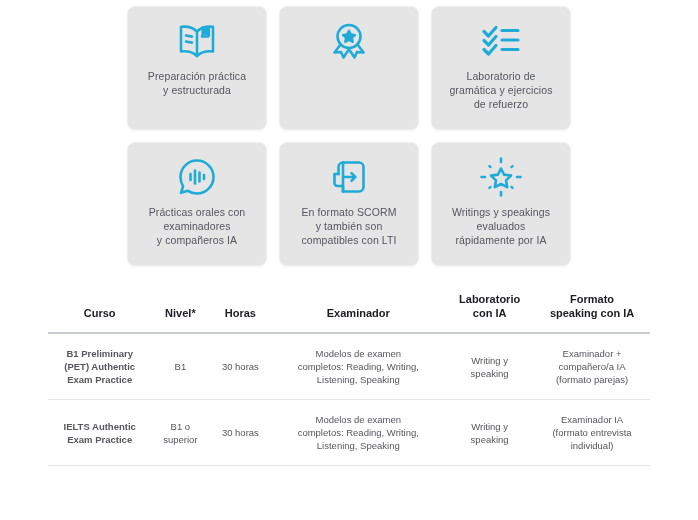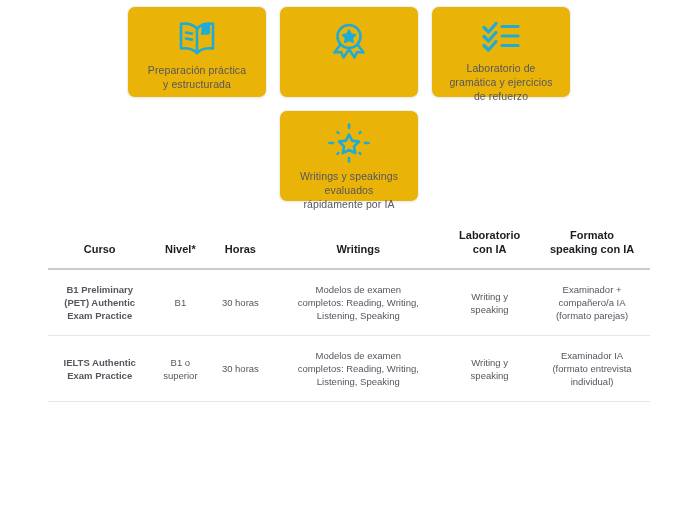--- a/index.html
+++ b/index.html
@@ -22,23 +22,23 @@
   .cards-row {
     display: flex;
     justify-content: center;
     gap: 12px;
   }
   .cards-row + .cards-row {
     margin-top: 12px;
   }
   .feature-card {
     width: 140px;
-    height: 92px;
+    height: 124px;
     box-sizing: border-box;
-    background: #eab308;
+    background: #e5e5e5;
     border: 1px solid #eceff1;
     border-radius: 8px;
     box-shadow: 0 1px 2px rgba(0,0,0,0.05);
     display: flex;
     flex-direction: column;
     align-items: center;
     justify-content: flex-start;
     padding: 12px 8px 8px 8px;
   }
   .feature-icon {
@@ -154,21 +154,50 @@
       </div>
       <div class="feature-text">Laboratorio de
 gramática y ejercicios
 de refuerzo</div>
     </div>
 
   </div>
 
   <div class="cards-row">
 
-
+    <div class="feature-card">
+      <div class="feature-icon">
+        <svg width="40" height="40" viewBox="0 0 40 40" fill="none" stroke="#1eabd8" stroke-width="2.6" stroke-linecap="round" stroke-linejoin="round">
+          <path d="M20 3.5 C29.1 3.5 36.5 10.9 36.5 20 C36.5 29.1 29.1 36.5 20 36.5 C16.6 36.5 13.5 35.5 10.9 33.8 L4 35.8 L6.1 29.2 C4.4 26.6 3.5 23.4 3.5 20 C3.5 10.9 10.9 3.5 20 3.5 Z"></path>
+          <path d="M13.5 17 L13.5 23"></path>
+          <path d="M18 13.5 L18 26.5"></path>
+          <path d="M22.5 15.5 L22.5 24.5"></path>
+          <path d="M27 18 L27 22"></path>
+        </svg>
+      </div>
+      <div class="feature-text">Prácticas orales con
+examinadores
+y compañeros IA</div>
+    </div>
+
+    <div class="feature-card">
+      <div class="feature-icon">
+        <svg width="38" height="40" viewBox="0 0 38 40" fill="none" stroke="#1eabd8" stroke-width="2.6" stroke-linecap="round" stroke-linejoin="round">
+          <path d="M13 5.5 L29 5.5 A4.5 4.5 0 0 1 33.5 10 L33.5 30 A4.5 4.5 0 0 1 29 34.5 L13 34.5"></path>
+          <path d="M13 5.5 A4.5 4.5 0 0 0 8.5 10 L8.5 17"></path>
+          <path d="M8.5 17 L4.5 17 A0 0 0 0 0 4.5 17 L4.5 26 A3 3 0 0 0 7.5 29 L13 29 L13 34.5"></path>
+          <path d="M13 5.5 L13 34.5"></path>
+          <path d="M14.5 20 L25 20"></path>
+          <path d="M21.5 16.2 L25.3 20 L21.5 23.8"></path>
+        </svg>
+      </div>
+      <div class="feature-text">En formato SCORM
+y también son
+compatibles con LTI</div>
+    </div>
 
     <div class="feature-card">
       <div class="feature-icon">
         <svg width="42" height="40" viewBox="0 0 42 40" fill="none" stroke="#1eabd8" stroke-width="2.6" stroke-linecap="round" stroke-linejoin="round">
           <path d="M21 11.5 L24.1 17.6 L31 18.6 L26 23.4 L27.2 30.1 L21 27 L14.8 30.1 L16 23.4 L11 18.6 L17.9 17.6 Z"></path>
           <path d="M21 1.5 L21 5"></path>
           <path d="M21 35 L21 38.5"></path>
           <path d="M1.5 20 L5 20"></path>
           <path d="M37 20 L40.5 20"></path>
           <path d="M9.4 9 L10.5 10.1" stroke-width="2.4"></path>
@@ -193,21 +222,21 @@
       <col class="col-w-horas">
       <col class="col-w-cont">
       <col class="col-w-eval">
       <col class="col-w-form">
     </colgroup>
     <thead>
       <tr>
         <th>Curso</th>
         <th>Nivel*</th>
         <th>Horas</th>
-        <th>Writings</th>
+        <th>Examinador</th>
         <th>Laboratorio
 con IA</th>
         <th>Formato
 speaking con IA</th>
       </tr>
     </thead>
     <tbody>
 
       <tr>
         <td class="col-course">B1 Preliminary

